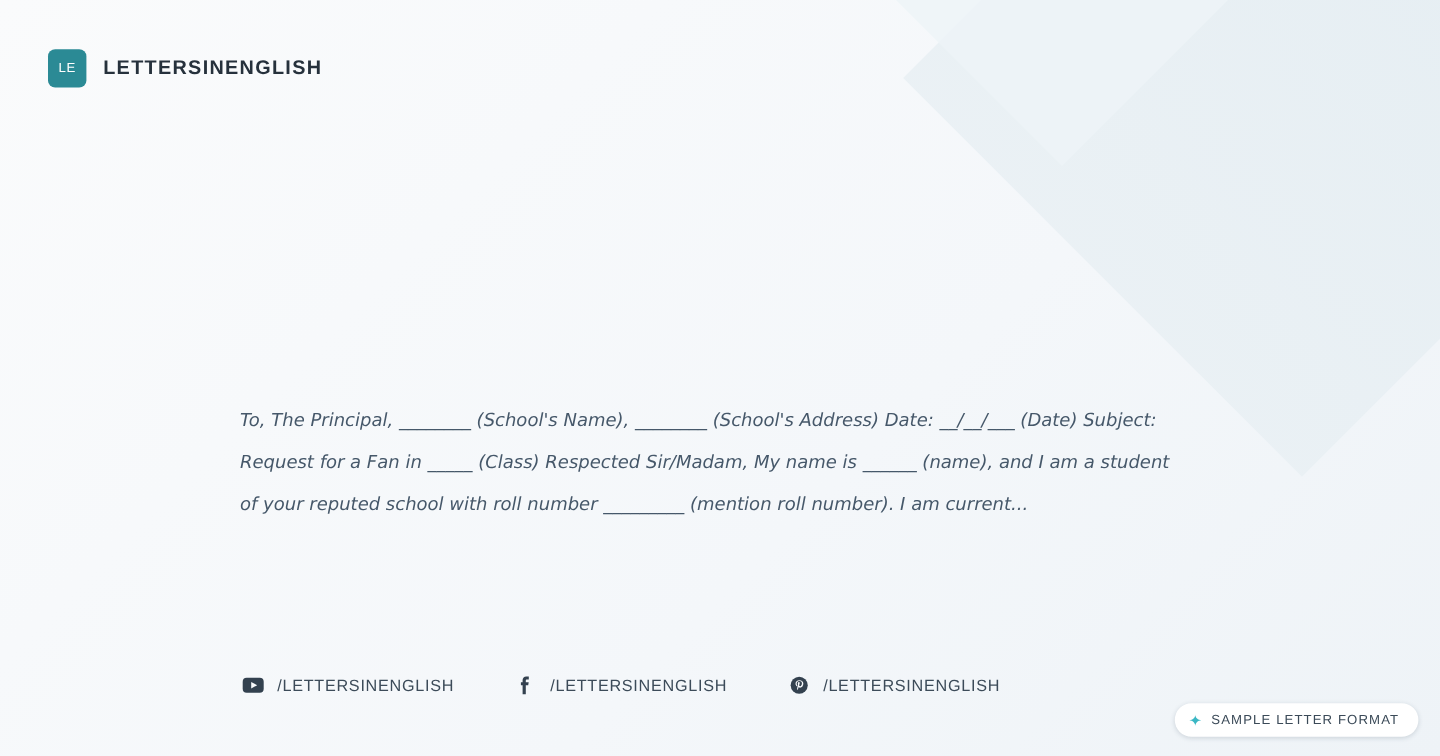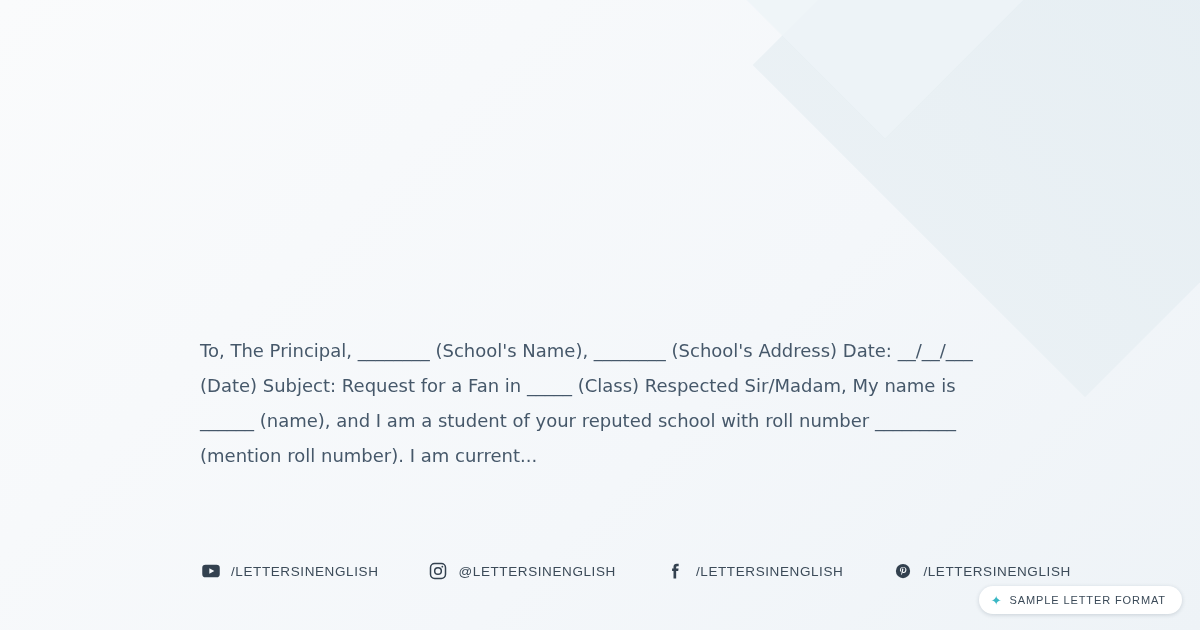--- a/index.html
+++ b/index.html
@@ -84,24 +84,25 @@
     color: #2f3e4e;
     font-family: "DejaVu Sans", sans-serif;
     font-weight: normal;
     margin: 0;
   }
   .excerpt {
     position: absolute;
     left: 200px;
     top: 333px;
     width: 790px;
-    font-size: 18px;
+    font-size: 15px;
     line-height: 35px;
     color: #46586a;
     font-family: "DejaVu Sans", sans-serif;
+    font-style: italic;
   }
   .social-bar {
     position: absolute;
     left: 200px;
     top: 560px;
     display: flex;
     align-items: flex-end;
     gap: 0;
   }
   .social {
@@ -145,46 +146,40 @@
   .badge-spark { color: #3ab7c4; font-size: 13px; line-height: 1; }
 </style>
 </head>
 <body>
 
 <div class="card">
 
   <div class="deco-diamond"></div>
   <div class="deco-diamond2"></div>
 
+  <div class="brand">
+    <div class="brand-mark">LE</div>
+    <div class="brand-name">LETTERSINENGLISH</div>
+  </div>
 
 
   <div class="excerpt">To, The Principal, ________ (School's Name), ________ (School's Address) Date: __/__/___ (Date) Subject: Request for a Fan in _____ (Class) Respected Sir/Madam, My name is ______ (name), and I am a student of your reputed school with roll number _________ (mention roll number). I am current...</div>
 
   <div class="social-bar">
 
     <div class="social">
       <span class="ico">
         <svg width="20" height="20" viewBox="0 0 24 24" fill="currentColor" aria-hidden="true">
           <rect x="1.5" y="4.5" width="21" height="15" rx="4" fill="currentColor"></rect>
           <polygon points="10,8.8 16,12 10,15.2" fill="#f7f9fb"></polygon>
         </svg>
       </span>
       <span class="social-label">/LETTERSINENGLISH</span>
     </div>
 
-    <div class="social">
-      <span class="ico">
-        <svg width="20" height="20" viewBox="0 0 24 24" fill="none" stroke="currentColor" stroke-width="1.8" aria-hidden="true">
-          <rect x="3" y="3" width="18" height="18" rx="5"></rect>
-          <circle cx="12" cy="12" r="4"></circle>
-          <circle cx="17.2" cy="6.8" r="1.1" fill="currentColor" stroke="none"></circle>
-        </svg>
-      </span>
-      <span class="social-label">@LETTERSINENGLISH</span>
-    </div>
 
     <div class="social">
       <span class="ico">
         <svg width="20" height="20" viewBox="0 0 24 24" fill="currentColor" aria-hidden="true">
           <path d="M15.2 3.2h-2.6c-2.1 0-3.6 1.5-3.6 3.7V9H7.3v3h1.7v9h3.2v-9h2.4l.5-3h-2.9V7.3c0-.7.4-1.1 1.1-1.1h1.9V3.2z"></path>
         </svg>
       </span>
       <span class="social-label">/LETTERSINENGLISH</span>
     </div>
 

